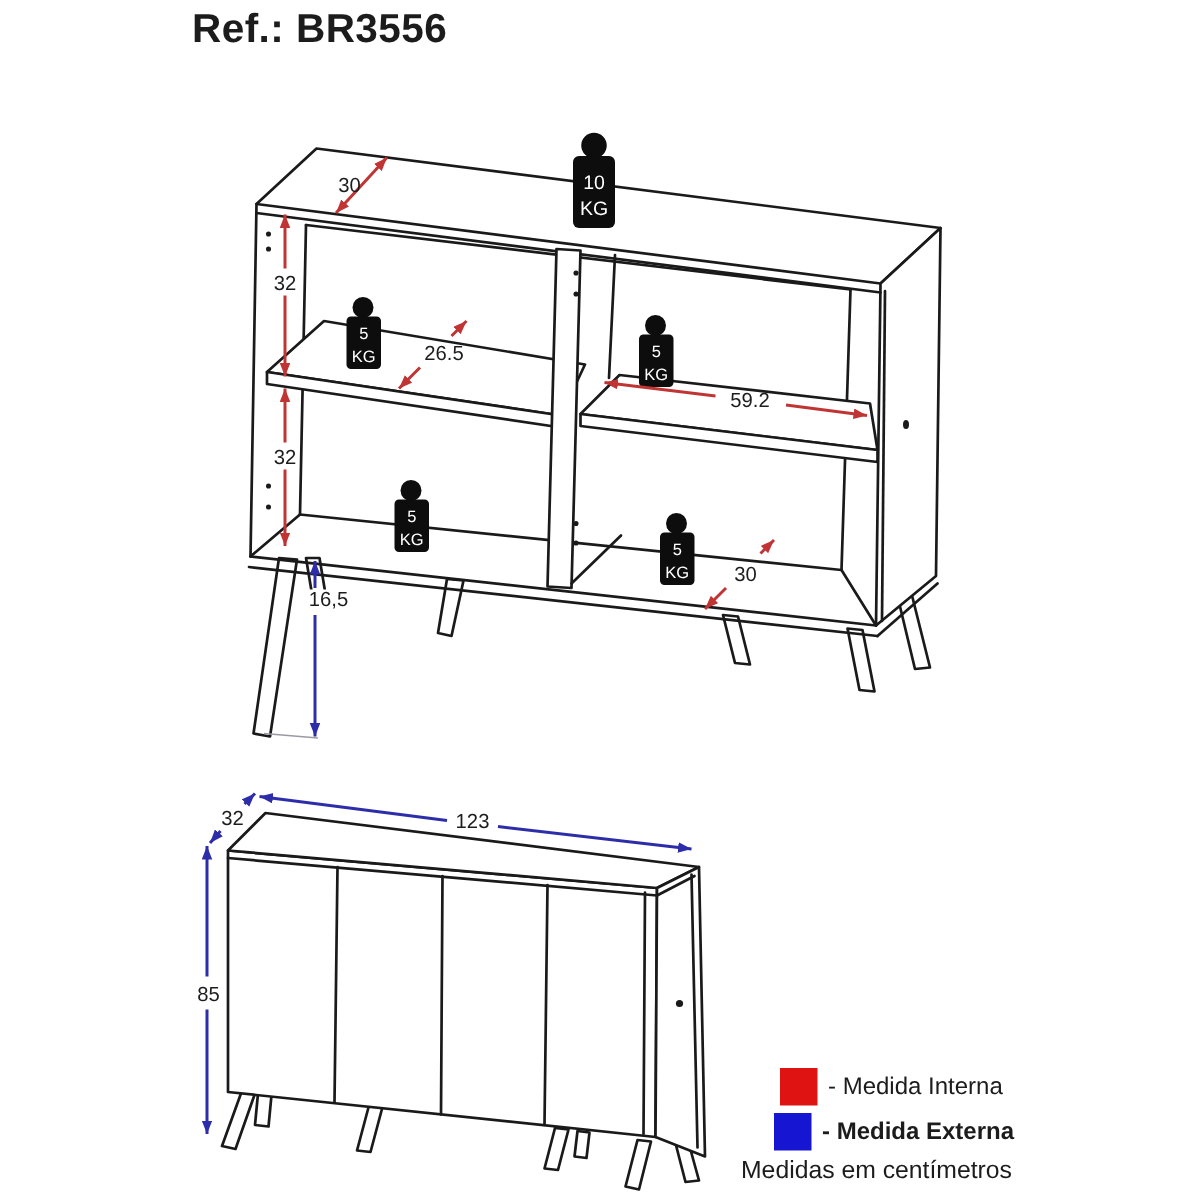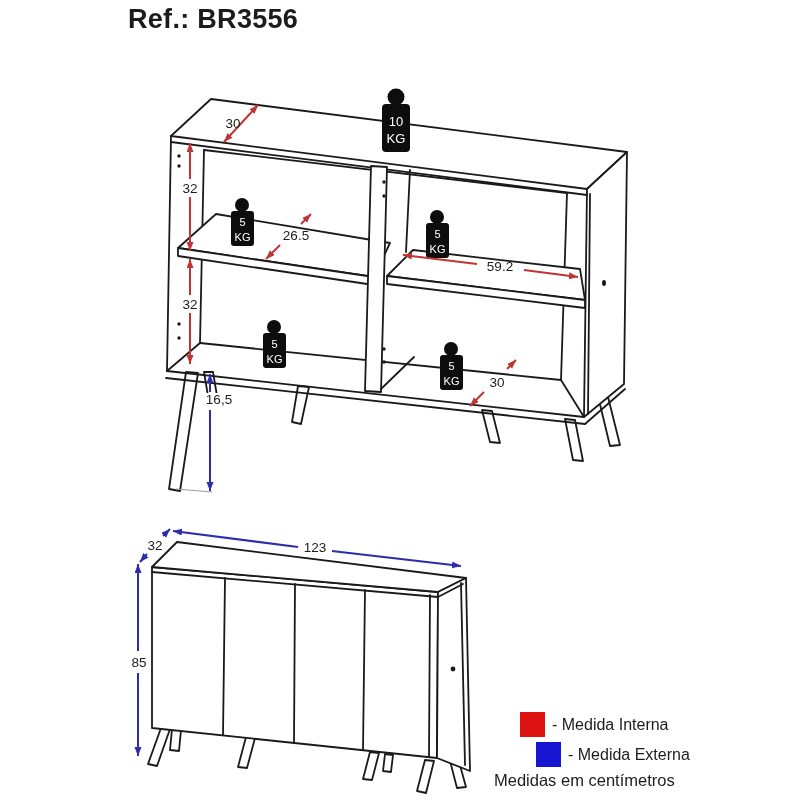--- a/index.html
+++ b/index.html
@@ -202,19 +202,19 @@
         <line class="blue-l" x1="138" y1="673" x2="138" y2="756" marker-end="url(#ab)"></line>
         <text class="dim" x="139" y="667">85</text>
       </g>
     </g>
   </svg>
 
   <div class="legend-row" style="left:520px;top:712px;">
     <span class="swatch sw-red"></span>
     <span class="legend-label">- Medida Interna</span>
   </div>
-  <div class="legend-row" style="left:536px;top:742px;">
+  <div class="legend-row" style="left:516px;top:742px;font-weight:bold;">
     <span class="swatch sw-blue"></span>
     <span class="legend-label">- Medida Externa</span>
   </div>
   <div class="legend-note">Medidas em centímetros</div>
 
 </div>
 
 </body></html>

